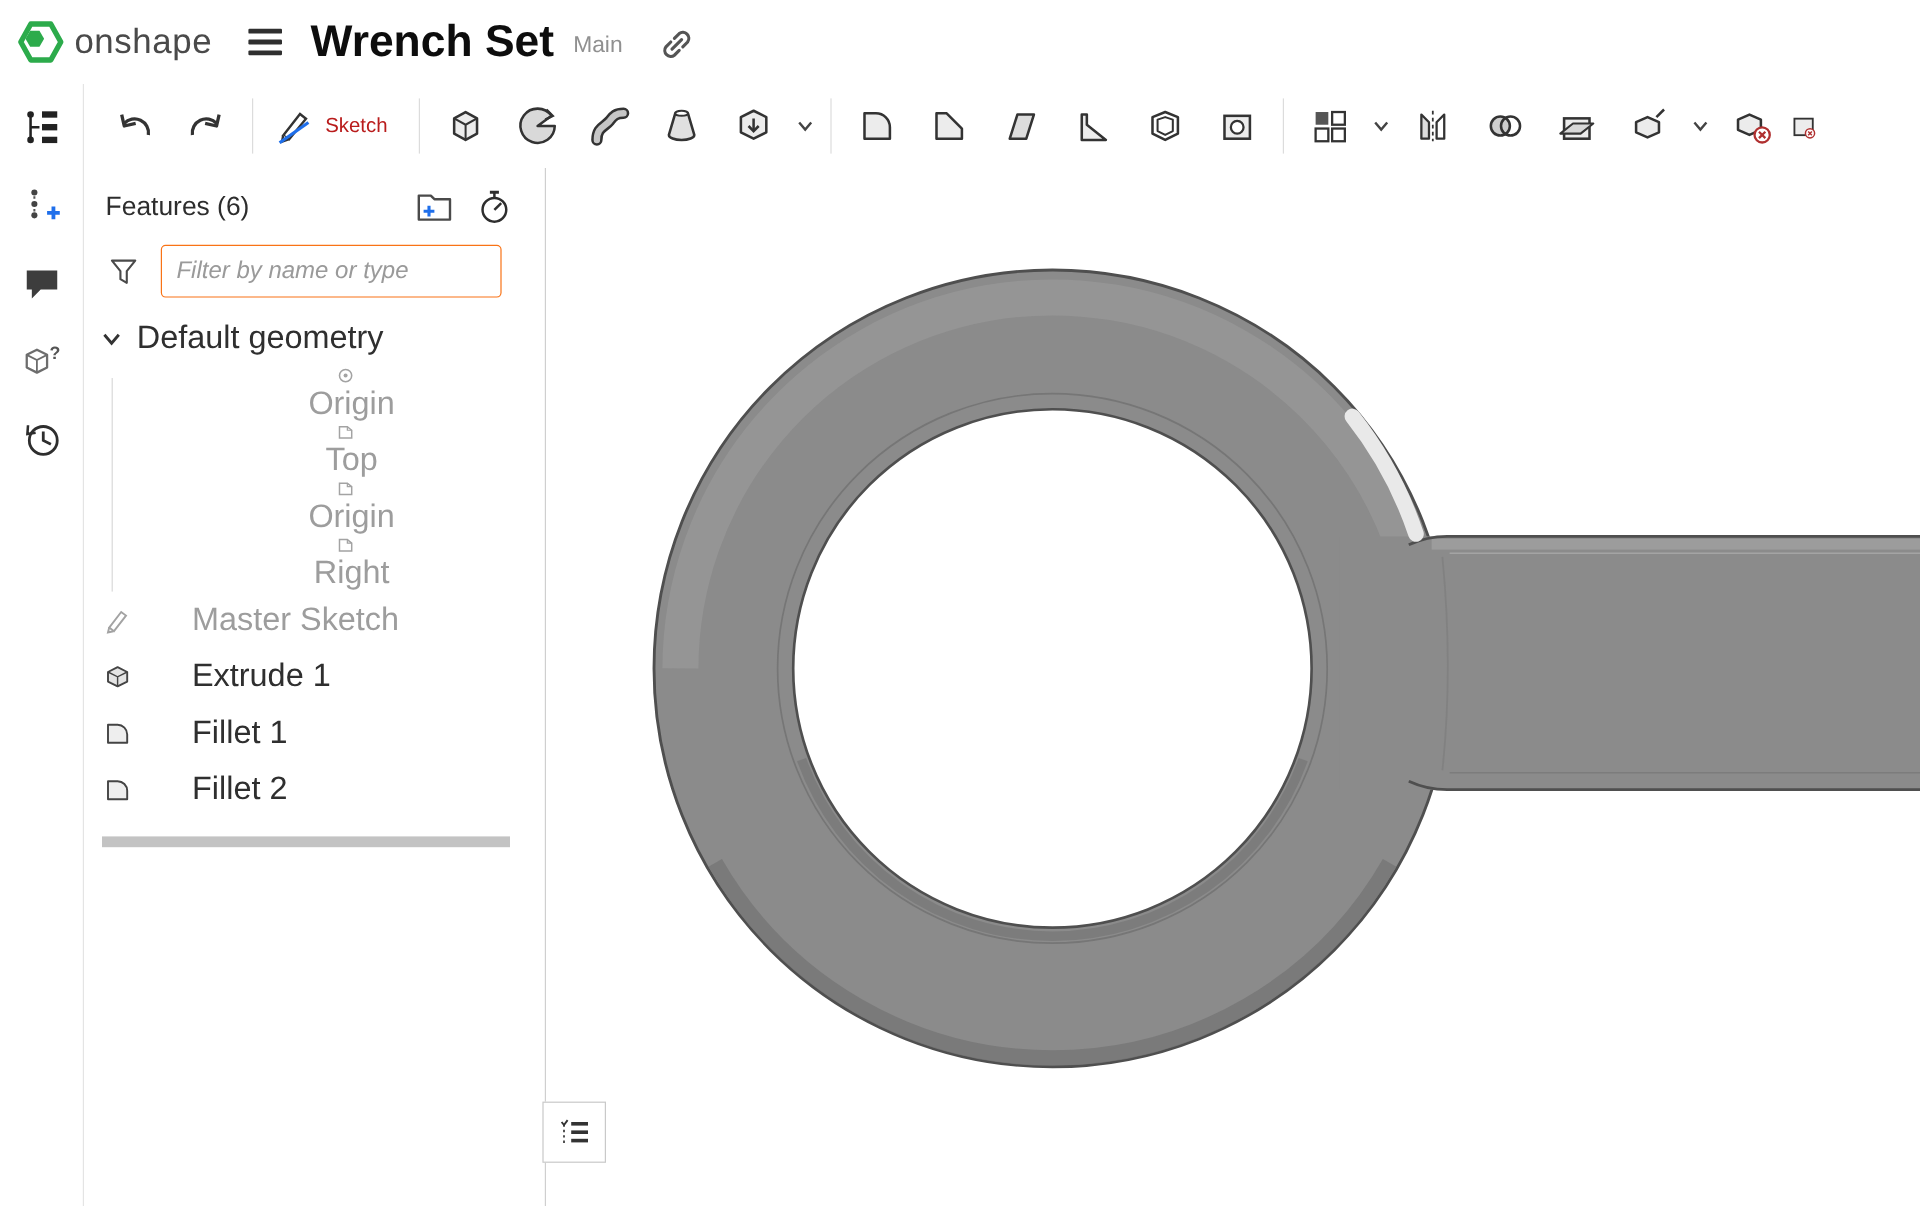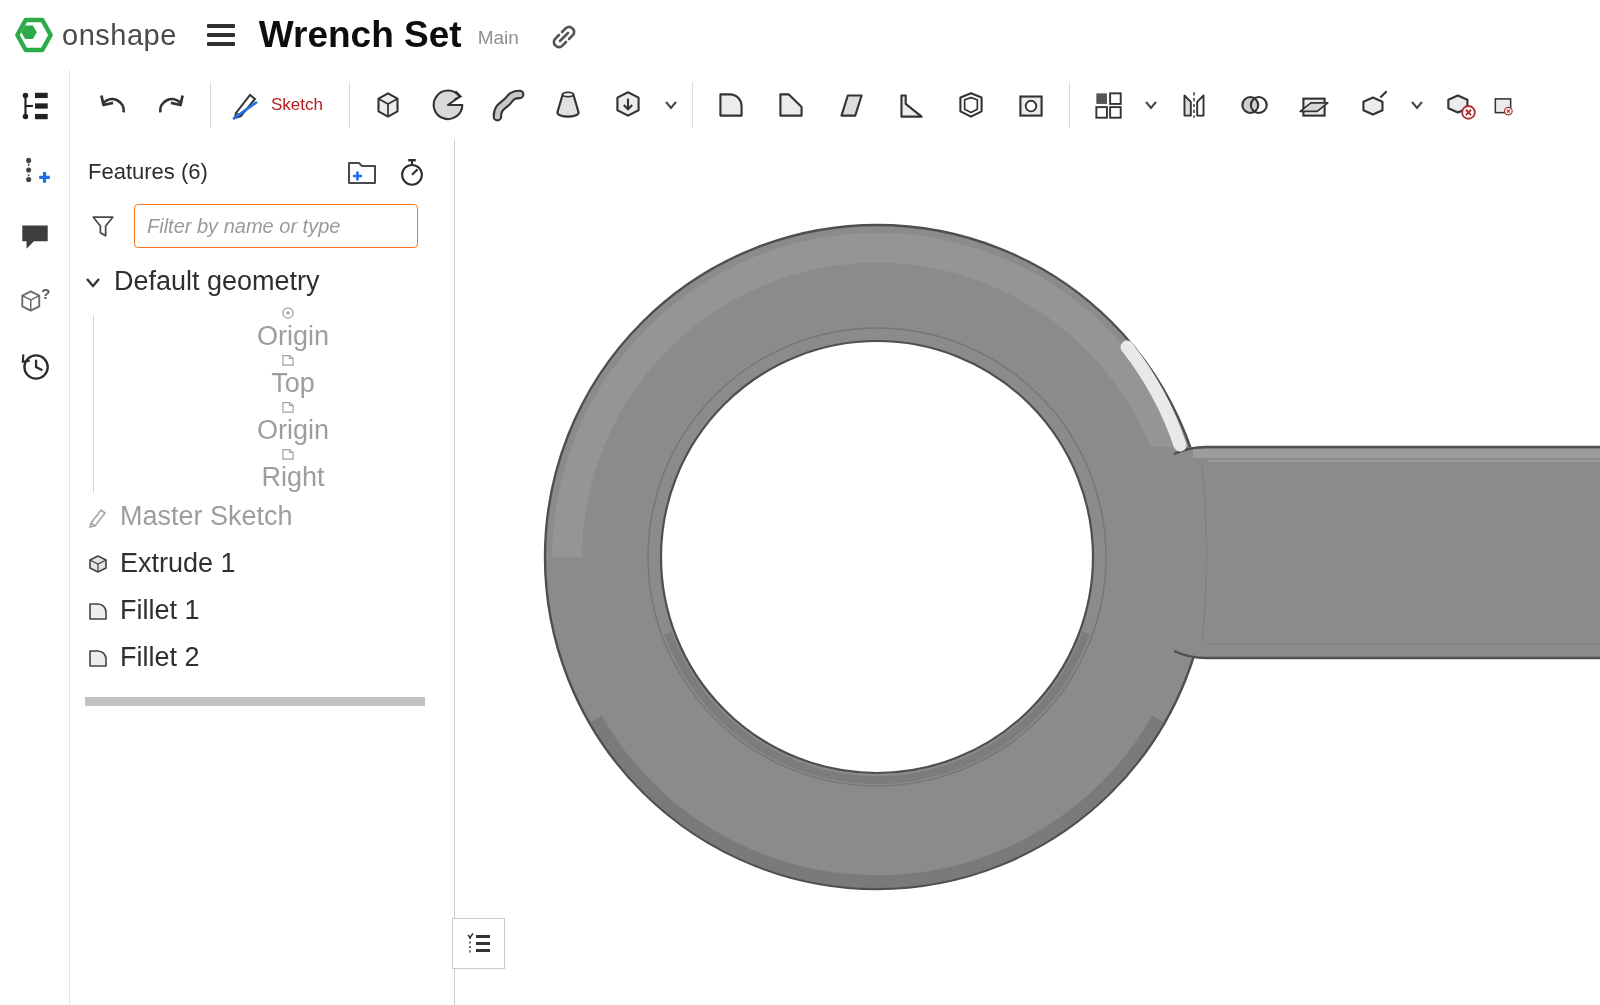--- a/index.html
+++ b/index.html
@@ -49,21 +49,21 @@
   .fp-input { margin-left:16px; width:284px; height:44px; border:1px solid #f97316;
     border-radius:4px; font-size:20px; padding:0 12px; color:#333;
     font-family:"Liberation Sans", sans-serif; }
   .fp-input::placeholder { font-style:italic; color:#9a9a9a; }
   .tree { margin-top:10px; position:relative; }
   .trow { height:47px; display:flex; align-items:center; cursor:pointer; }
   .trow .lbl { font-size:27px; margin-left:10px; }
   .dark { color:#2f2f2f; }
   .muted { color:#9d9d9d; }
   .lv0 { padding-left:12px; }
-  .lv0b { padding-left:16px; }
+  .lv0b { padding-left:16px;gap:40px; }
   .lv1 { padding-left:52px;flex-direction:column; }
   .guide { position:absolute; left:23px; top:57px; width:1px; height:178px; background:#d9d9d9; }
   .hscroll { position:absolute; left:15px; top:557px; width:340px; height:9px;
     background:#c3c3c3; cursor:pointer; }
 
   
   .list-toggle { position:absolute; left:452px; top:918px; width:53px; height:51px;
     background:#fff; border:1px solid #c9c9c9; display:flex; align-items:center;
     justify-content:center; cursor:pointer; z-index:6; }
 

